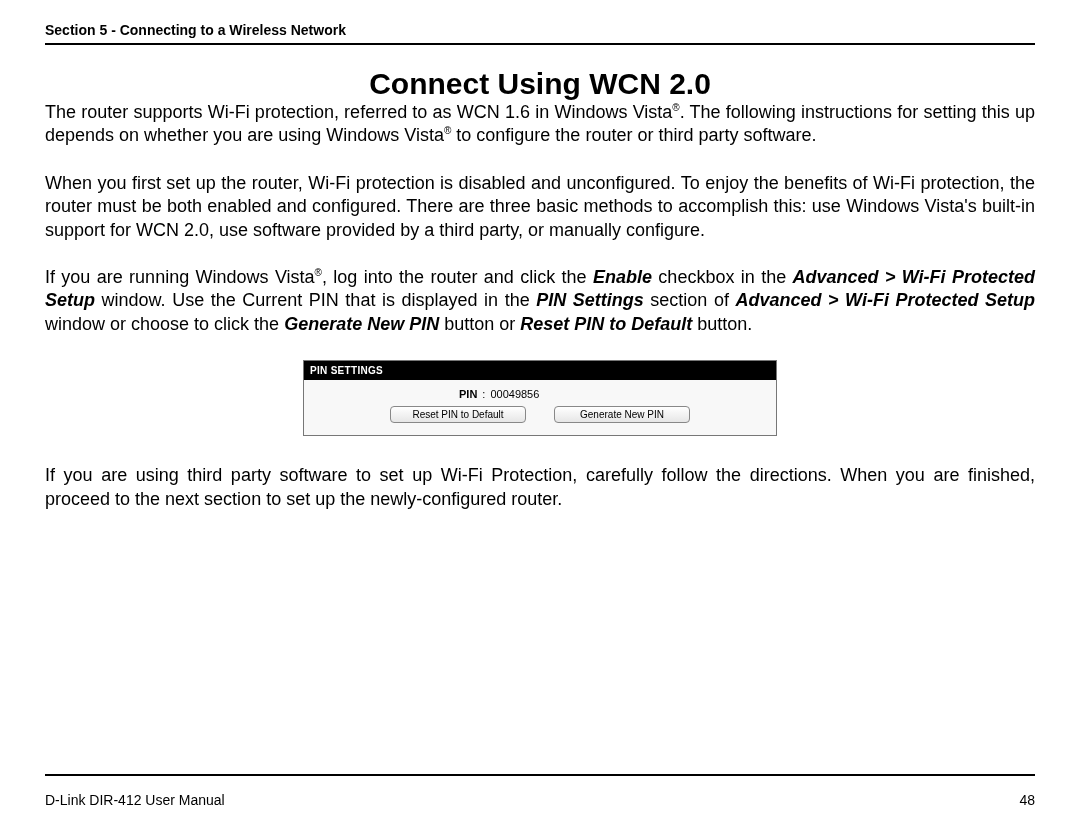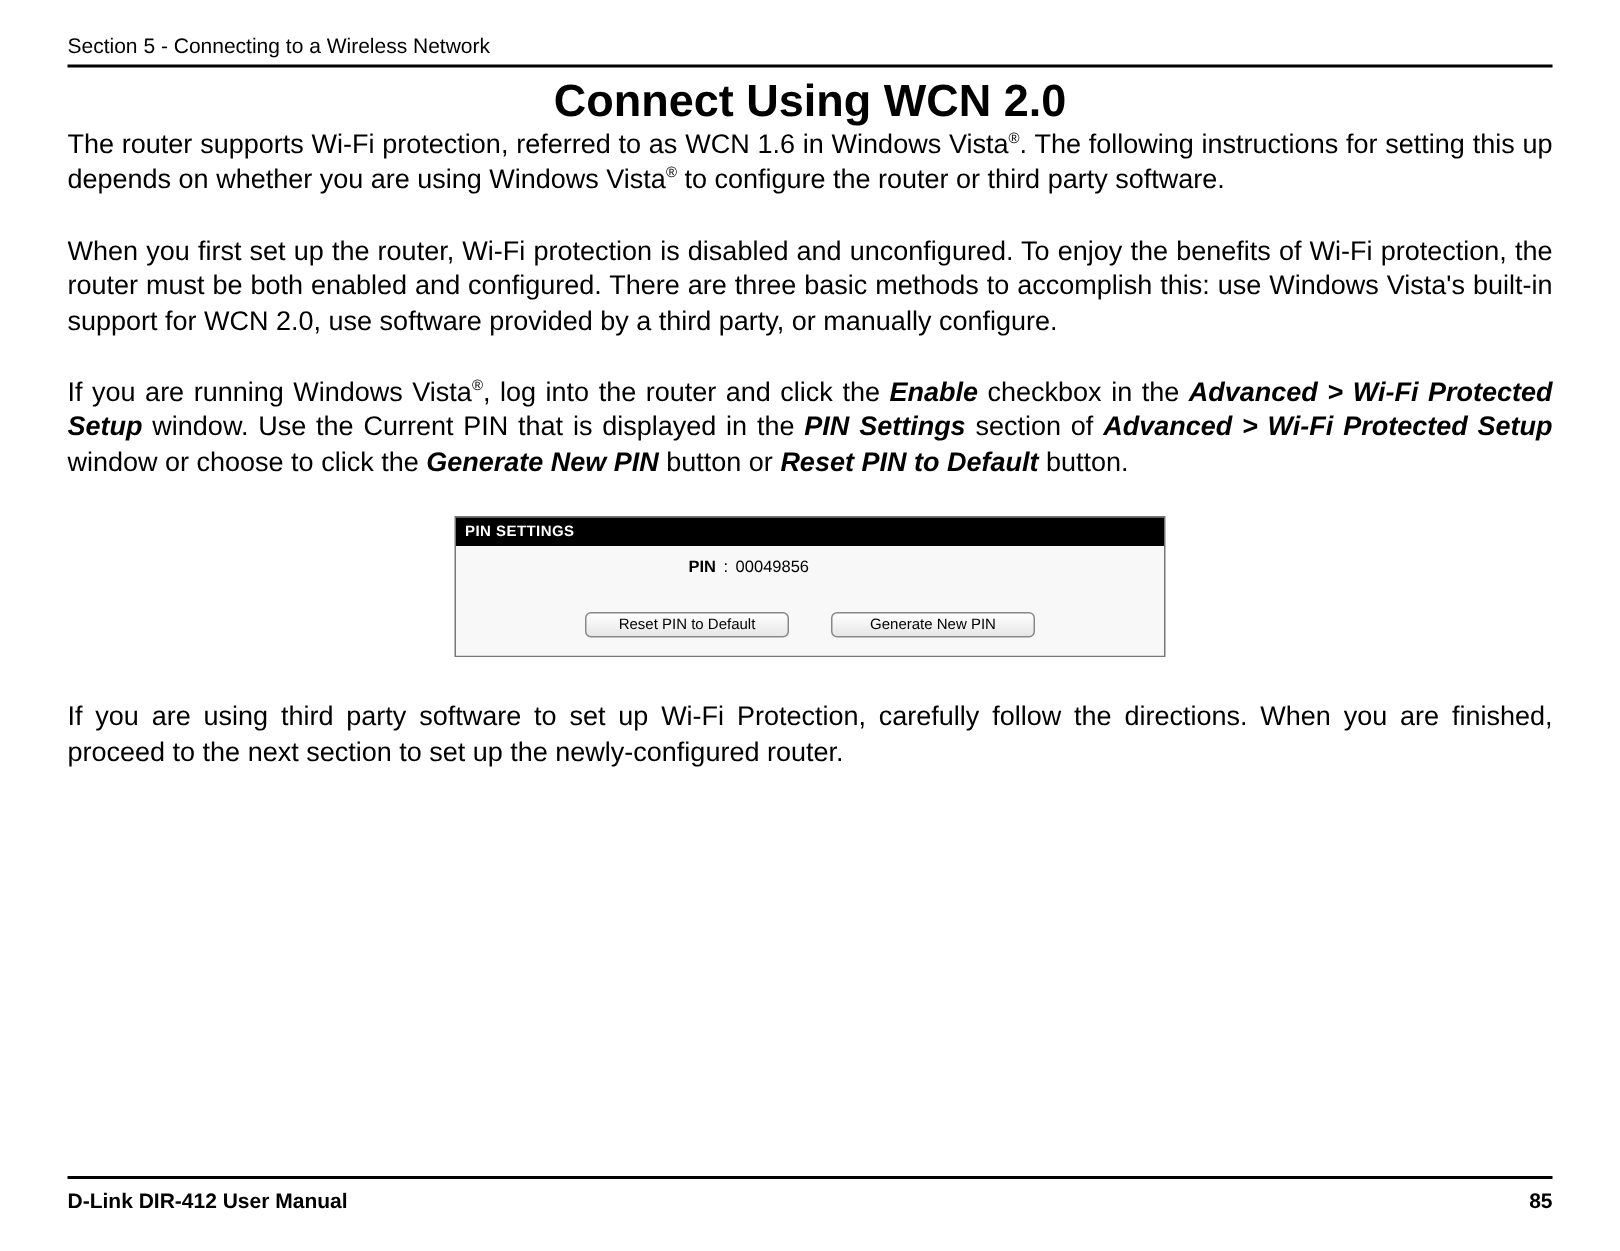--- a/index.html
+++ b/index.html
@@ -7,24 +7,24 @@
       width: 1080px;
       height: 834px;
       background: #fff;
       font-family: "Myriad Pro", "Segoe UI", Arial, sans-serif;
       color: #000;
       position: relative;
       padding: 22px 45px 0 45px;
     }
     .section-header {
       font-size: 14px;
-      font-weight: normal;
+      font-weight: bold;
       padding-bottom: 5px;
       border-bottom: 2px solid #000;
-      margin-bottom: 6px;
+      margin-bottom: 22px;
     }
     .page-title {
       text-align: center;
       font-size: 30px;
       font-weight: bold;
       margin-bottom: 0;
     }
     .body-text {
       font-size: 18px;
       line-height: 1.3;
@@ -53,21 +53,21 @@
     }
     .pin-body {
       background: #f8f8f8;
       padding: 8px 10px 10px 10px;
     }
     .pin-row {
       display: flex;
       align-items: flex-end;
       padding-left: 145px;
       font-size: 11px;
-      margin-bottom: 24px;
+      margin-bottom: 6px;
     }
     .pin-label { font-weight: bold; }
     .pin-colon { margin: 0 5px; }
     .btn-row {
       display: flex;
       justify-content: center;
       gap: 28px;
       padding-bottom: 2px;
     }
     .router-btn {
@@ -79,25 +79,25 @@
       cursor: pointer;
       width: 136px;
       text-align: center;
     }
     .footer {
       position: absolute;
       left: 45px;
       right: 45px;
       bottom: 26px;
       border-top: 2px solid #000;
-      padding-top: 6px;
+      padding-top: 16px;
       display: flex;
       justify-content: space-between;
       font-size: 14px;
-      font-weight: bold;
+      font-weight: normal;
     }
   </style>
 </head>
 <body>
 
 <div class="section-header">Section 5 - Connecting to a Wireless Network</div>
 
 <h1 class="page-title">Connect Using WCN 2.0</h1>
 
 <p class="body-text">
@@ -124,14 +124,14 @@
         <button class="router-btn">Generate New PIN</button>
       </div>
     </div>
   </div>
 </div>
 
 <p class="body-text">If you are using third party software to set up Wi-Fi Protection, carefully follow the directions. When you are finished, proceed to the next section to set up the newly-configured router.</p>
 
 <div class="footer">
   <span>D-Link DIR-412 User Manual</span>
-  <span>85</span>
+  <span>48</span>
 </div>
 
 </body></html>

